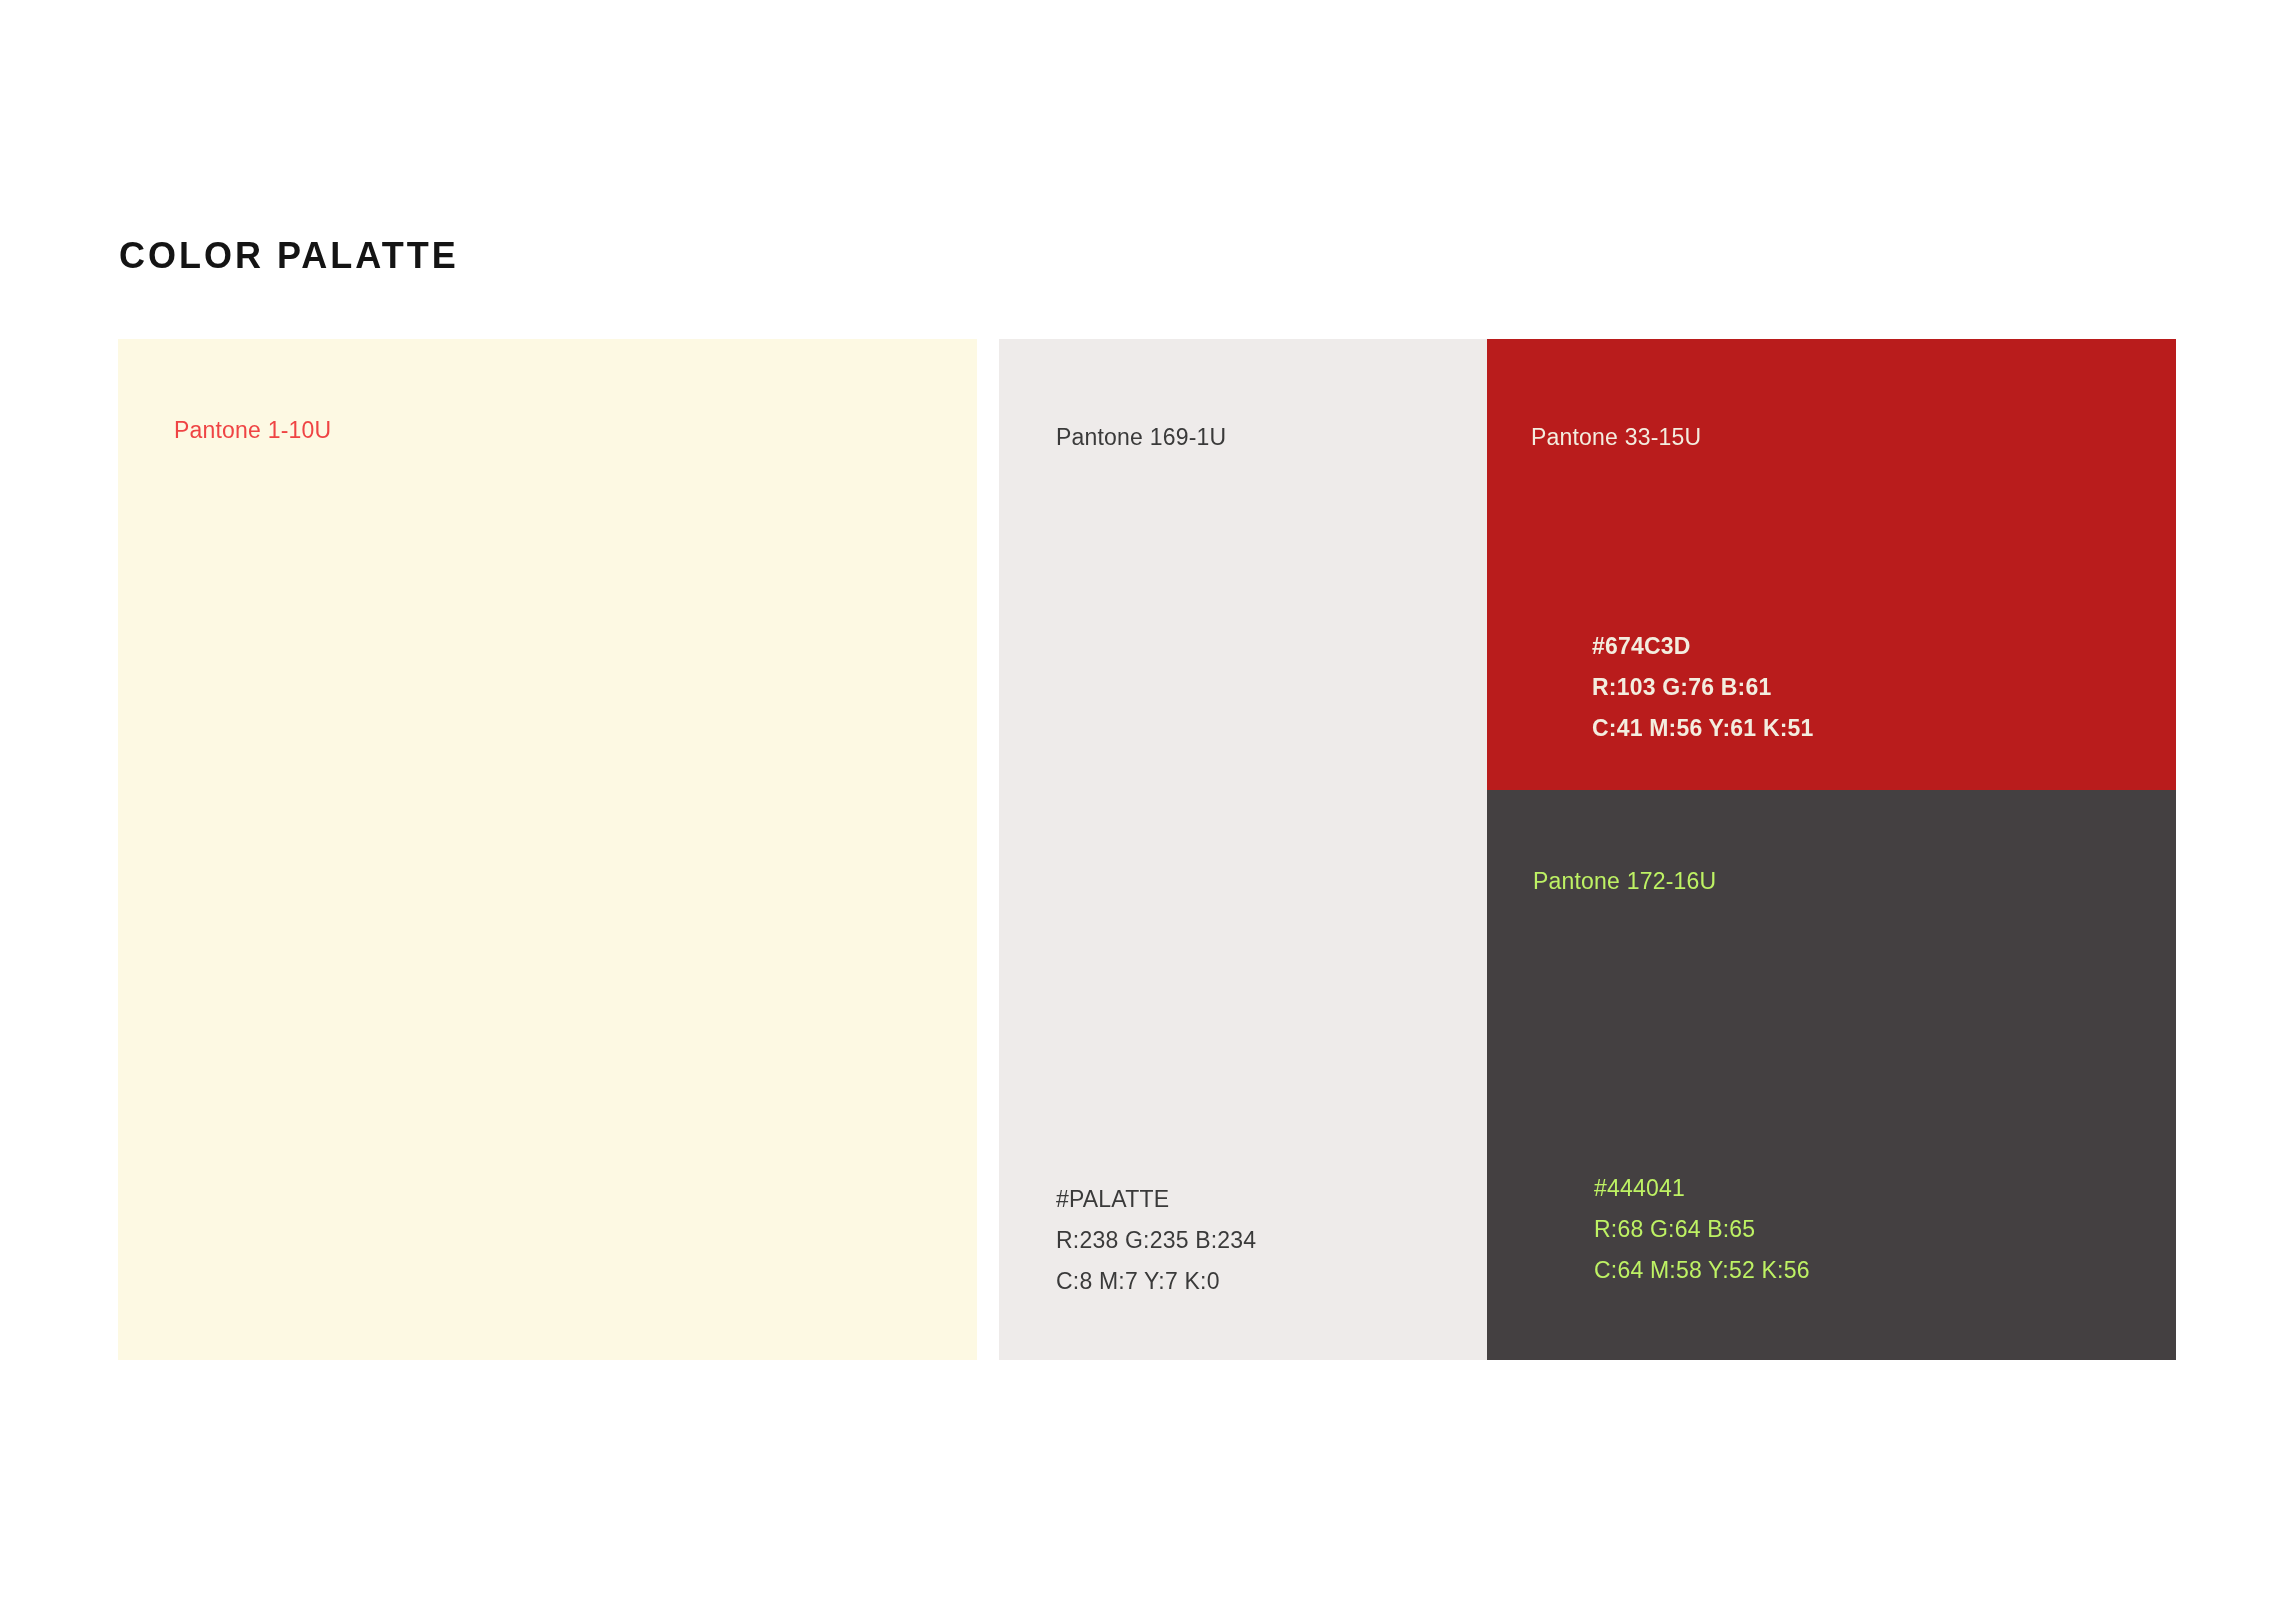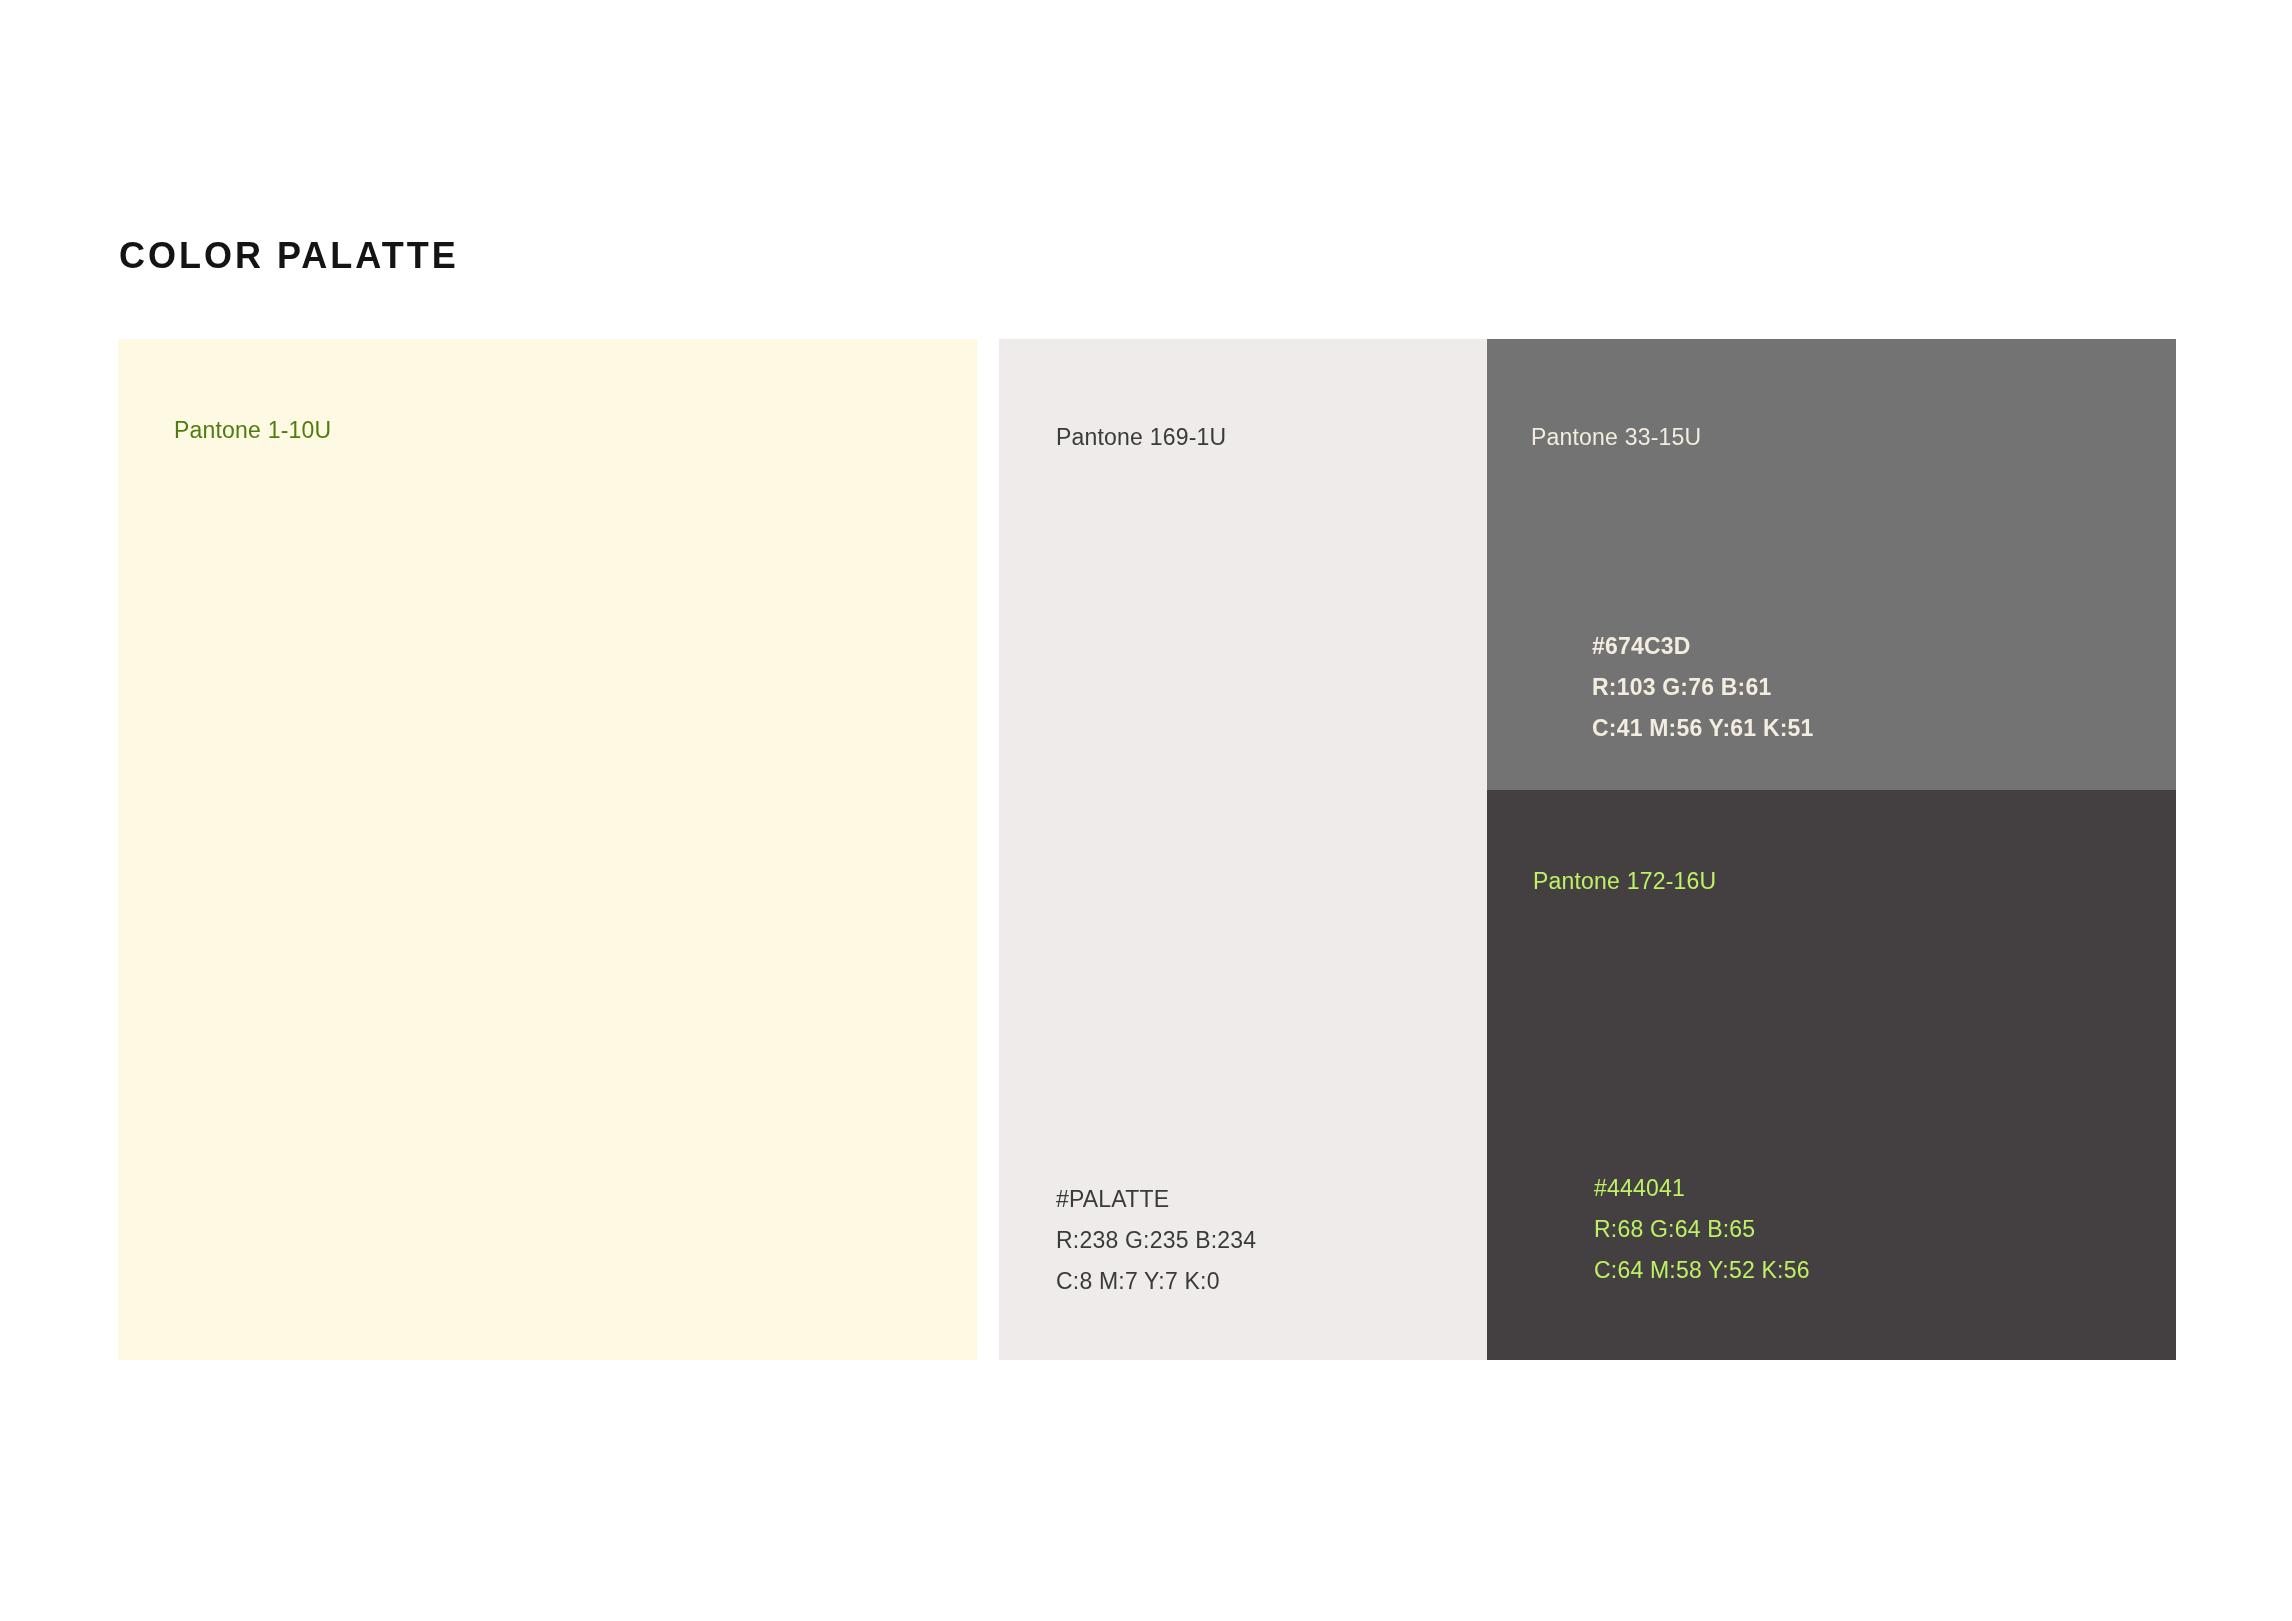--- a/index.html
+++ b/index.html
@@ -110,34 +110,34 @@
 </style>
 </head>
 <body style="background: rgb(255, 255, 255);">
 
 <div id="page" style="background: rgb(255, 255, 255);">
 
   <div id="palette-title">COLOR PALATTE</div>
 
   <div id="swatch-grid">
 
-    <div class="swatch" id="swatch-cream" style="background-color: rgb(253, 249, 227); color: #4d7c0f;">
+    <div class="swatch" id="swatch-cream" style="background-color: rgb(253, 249, 227); color: #ef4444;">
       <div class="swatch-label">Pantone 1-10U</div>
     </div>
 
     <div class="swatch" id="swatch-gray" style="background-color: rgb(238, 235, 234); color: rgb(58, 58, 58);">
       <div class="swatch-label">Pantone 169-1U</div>
       <div class="swatch-values">
         <div>#PALATTE</div>
         <div>R:238 G:235 B:234</div>
         <div>C:8 M:7 Y:7 K:0</div>
       </div>
     </div>
 
-    <div class="swatch" id="swatch-brown" style="background-color: #737373; color: rgb(243, 237, 223);">
+    <div class="swatch" id="swatch-brown" style="background-color: #b91c1c; color: rgb(243, 237, 223);">
       <div class="swatch-label">Pantone 33-15U</div>
       <div class="swatch-values">
         <div>#674C3D</div>
         <div>R:103 G:76 B:61</div>
         <div>C:41 M:56 Y:61 K:51</div>
       </div>
     </div>
 
     <div class="swatch" id="swatch-dark" style="background-color: rgb(68, 64, 65); color: #bef264;">
       <div class="swatch-label">Pantone 172-16U</div>

